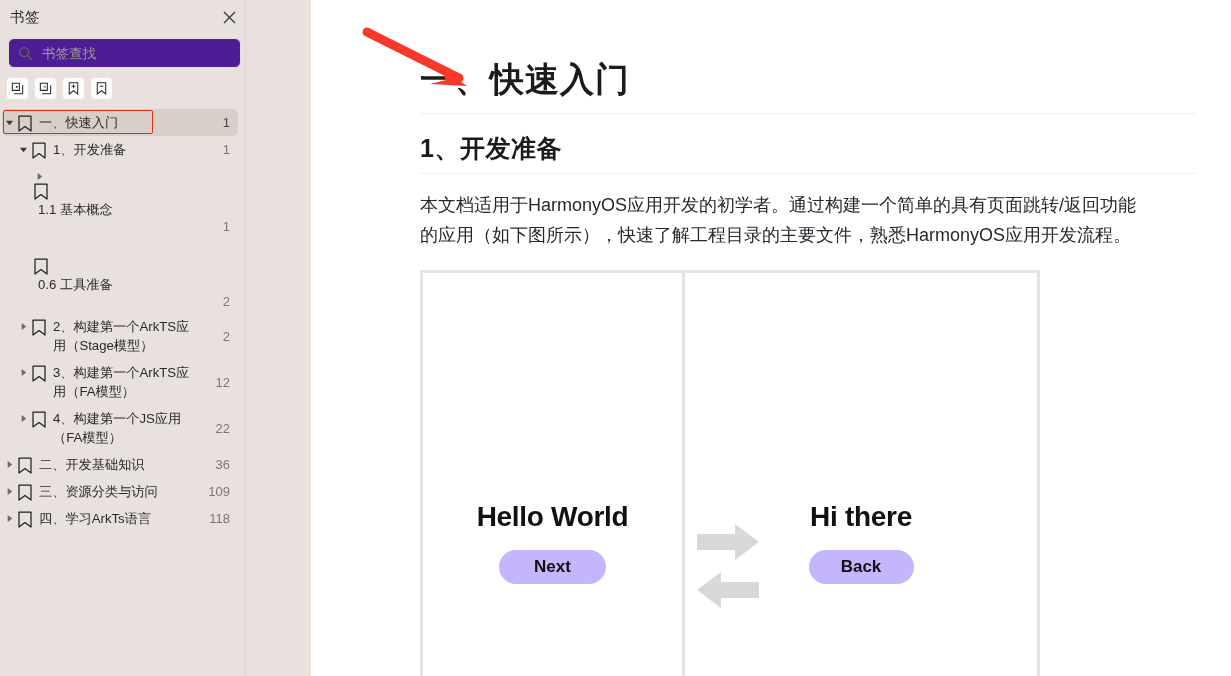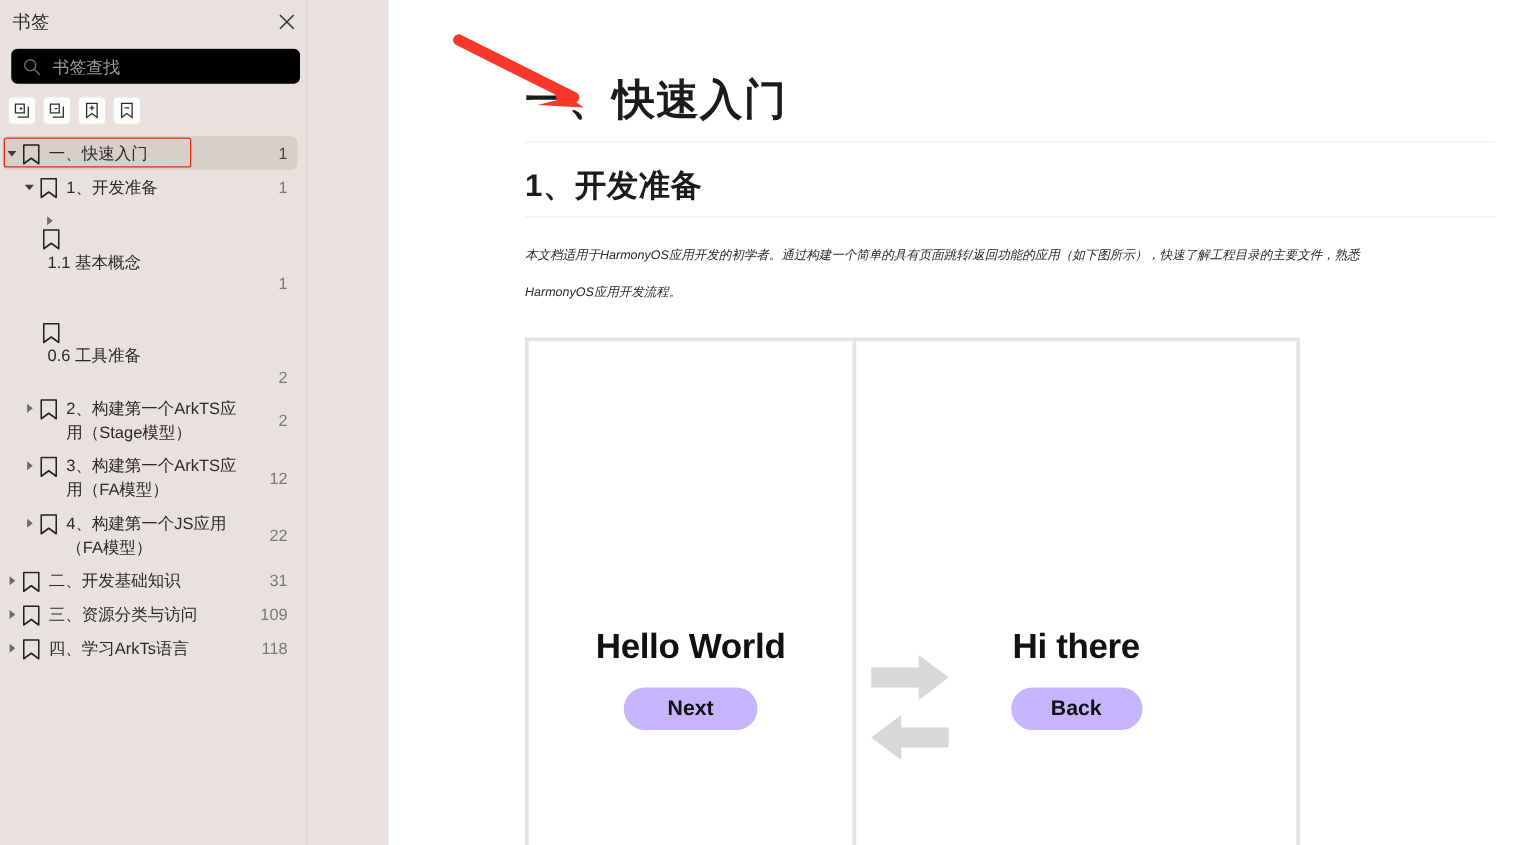--- a/index.html
+++ b/index.html
@@ -30,21 +30,21 @@
     margin-left: auto;
     width: 22px; height: 22px;
     display: flex; align-items: center; justify-content: center;
     color: #3a3a3a; cursor: pointer;
   }
   .panel-close svg { display:block; }
 
   .search-wrap { padding: 4px 11px 0 8px; }
   .search-box {
     height: 30px;
-    background: #000000;
+    background: #4c1d95;
     border: 1px solid #e6e0dc;
     border-radius: 6px;
     display: flex; align-items: center;
     padding: 0 9px;
   }
   .search-icon { flex: 0 0 auto; color: #6a6a6a; display:flex; }
   .search-input {
     border: 0; outline: 0; background: transparent;
     font-family: inherit; font-size: 13.5px;
     color: #9a9490; margin-left: 9px; width: 100%;
@@ -142,24 +142,23 @@
     padding-bottom: 10px;
     border-bottom: 1px solid #eeeeee;
   }
   h2.doc-h2 {
     font-size: 25px; font-weight: bold; color: #1b1b1b;
     letter-spacing: .5px;
     padding-top: 18px; padding-bottom: 8px;
     border-bottom: 1px solid #f0f0f0;
   }
   p.doc-p {
-    font-size: 10px; color: #24292e; line-height: 30px;
+    font-size: 18px; color: #24292e; line-height: 30px;
     padding-top: 16px;
     max-width: 722px;
-    font-style: italic;
   }
 
   
   .figure { position: relative; margin-top: 20px; height: 440px; }
   .phone {
     position: absolute; top: 0;
     border: 3px solid #e4e4e4;
     background: #ffffff;
     height: 440px;
   }
@@ -356,21 +355,21 @@
             <svg width="9" height="9" viewBox="0 0 10 10">
               <path d="M3 1 L8 5 L3 9 Z" fill="#6b6b6b"></path>
             </svg>
           </span>
           <span class="bm-icon">
             <svg width="14" height="17" viewBox="0 0 14 17">
               <path d="M1 1h12v15l-6-4.4-6 4.4z" fill="none" stroke="#222" stroke-width="1.25" stroke-linejoin="round"></path>
             </svg>
           </span>
           <span class="tree-label">二、开发基础知识</span>
-          <span class="tree-page">31</span>
+          <span class="tree-page">36</span>
         </div>
         <div class="tree-row lvl0">
           <span class="twisty">
             <svg width="9" height="9" viewBox="0 0 10 10">
               <path d="M3 1 L8 5 L3 9 Z" fill="#6b6b6b"></path>
             </svg>
           </span>
           <span class="bm-icon">
             <svg width="14" height="17" viewBox="0 0 14 17">
               <path d="M1 1h12v15l-6-4.4-6 4.4z" fill="none" stroke="#222" stroke-width="1.25" stroke-linejoin="round"></path>

